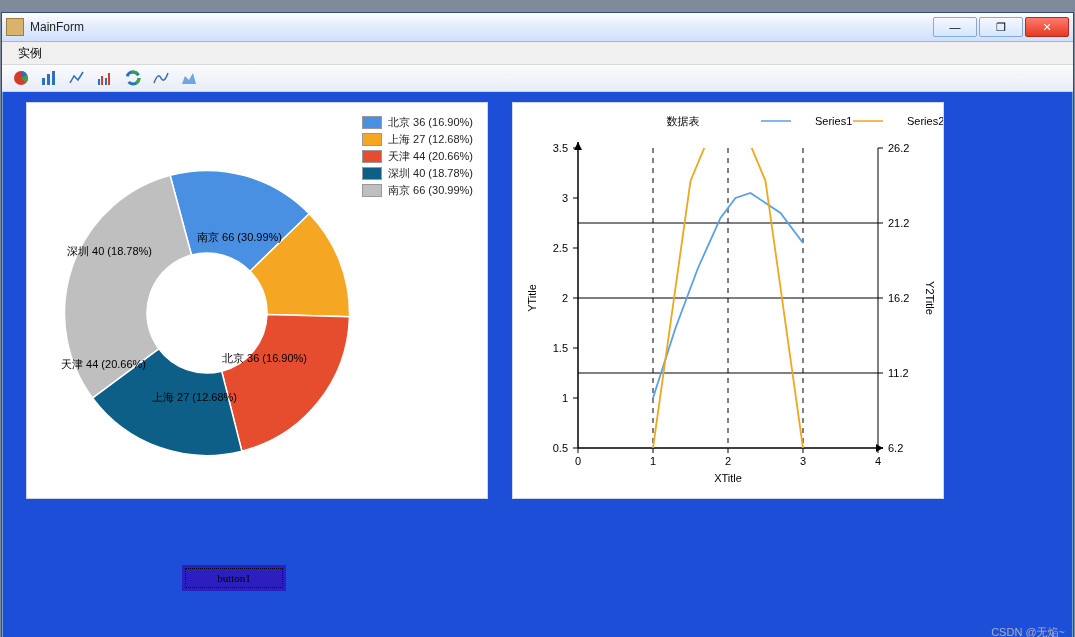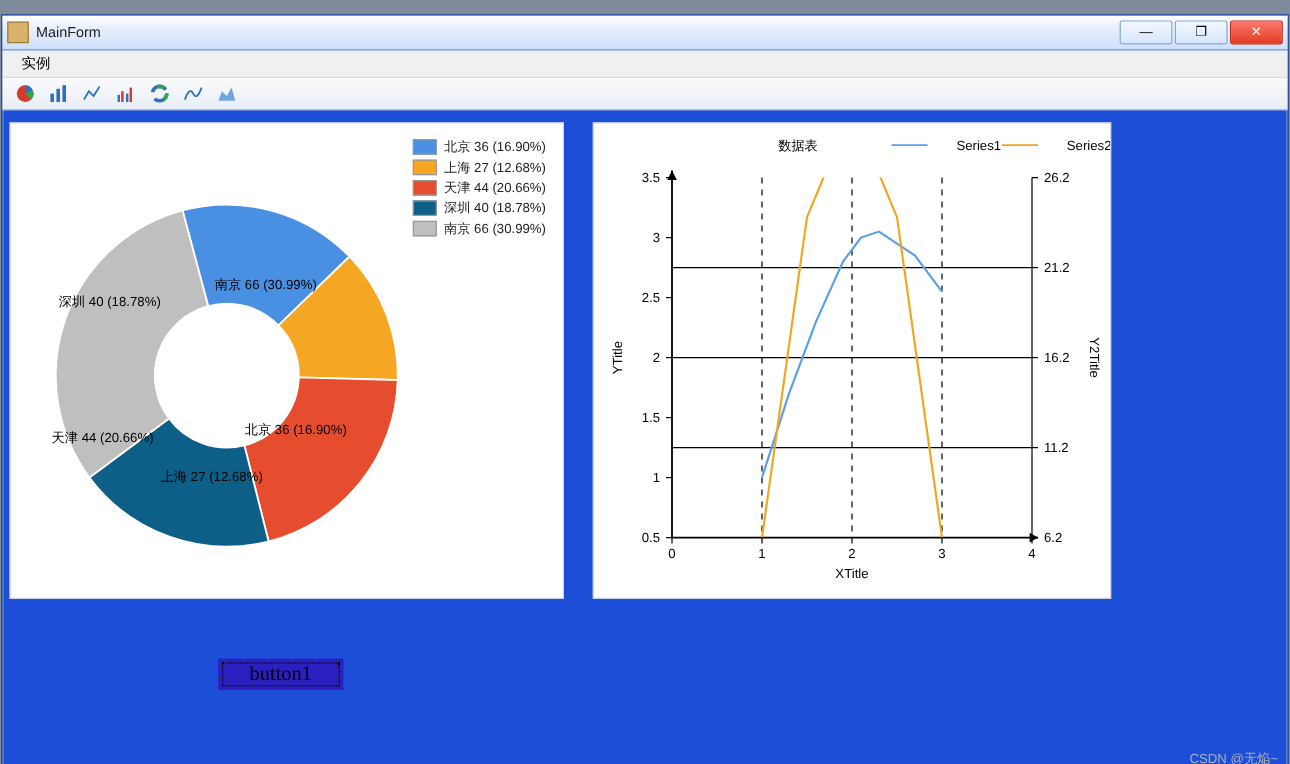--- a/index.html
+++ b/index.html
@@ -7,30 +7,30 @@
   .titlebar{height:28px;background:linear-gradient(#ffffff,#e6eefc 40%,#cfe0fb);display:flex;align-items:center;padding:0 4px;border-bottom:1px solid #9bb7e0;}
   .app-icon{width:16px;height:16px;margin-right:6px;background:#d9b36b;border:1px solid #a07c3a;}
   .title-text{flex:1;color:#222;}
   .win-controls{display:flex;gap:2px;}
   .win-btn{width:42px;height:18px;border:1px solid #8aa7d1;background:linear-gradient(#f3f8ff,#d6e6fc);display:flex;align-items:center;justify-content:center;font-size:11px;line-height:1;cursor:default;border-radius:2px;}
   .win-btn.close{background:linear-gradient(#ff7a6b,#e23b24);color:#fff;border-color:#b8291a;}
   .menubar{height:22px;display:flex;align-items:center;padding:0 8px;background:#f0f0f0;border-bottom:1px solid #d9d9d9;}
   .menu-item{padding:20px 8px;}
   .toolbar{height:26px;display:flex;align-items:center;gap:10px;padding:0 10px;background:linear-gradient(#fafbfc,#e8edf5);border-bottom:1px solid #c9d4e4;}
   .tool{width:18px;height:18px;display:flex;align-items:center;justify-content:center;}
-  .client{position:relative;padding:10px 6px;display:flex;gap:24px;}
+  .client{position:relative;padding:10px 24px;display:flex;gap:24px;}
   .panel{background:#fff;border:1px solid #cfd6e1;}
   .pie-panel{width:460px;height:395px;position:relative;}
   .line-panel{width:430px;height:395px;position:relative;text-decoration:underline;}
   .legend{position:absolute;top:12px;right:14px;font-size:11px;color:#222;}
   .legend-row{display:flex;align-items:center;gap:6px;margin-bottom:2px;}
   .sw{width:18px;height:11px;border:1px solid #999;}
   .donut-wrap{position:absolute;left:30px;top:60px;}
   .slice-label{position:absolute;font-size:11px;color:#000;white-space:nowrap;}
-  .btn1{position:absolute;left:180px;bottom:71px;width:100px;height:22px;background:#2d1fbf;color:#000;border:2px solid #2d1fbf;outline:1px dotted #000;outline-offset:-4px;display:flex;align-items:center;justify-content:center;font-size:17px;font-family:"SimSun","宋体",serif;}
+  .btn1{position:absolute;left:180px;bottom:55px;width:100px;height:22px;background:#2d1fbf;color:#000;border:2px solid #2d1fbf;outline:1px dotted #000;outline-offset:-4px;display:flex;align-items:center;justify-content:center;font-size:11px;font-family:"SimSun","宋体",serif;}
   .axis-text{font-size:11px;fill:#000;}
   .watermark{position:absolute;right:8px;bottom:6px;color:#a9b0bb;font-size:11px;}
 </style>
 </head>
 <body>
 
 <div class="window">
 
   <div class="titlebar">
     <div class="app-icon"></div>

